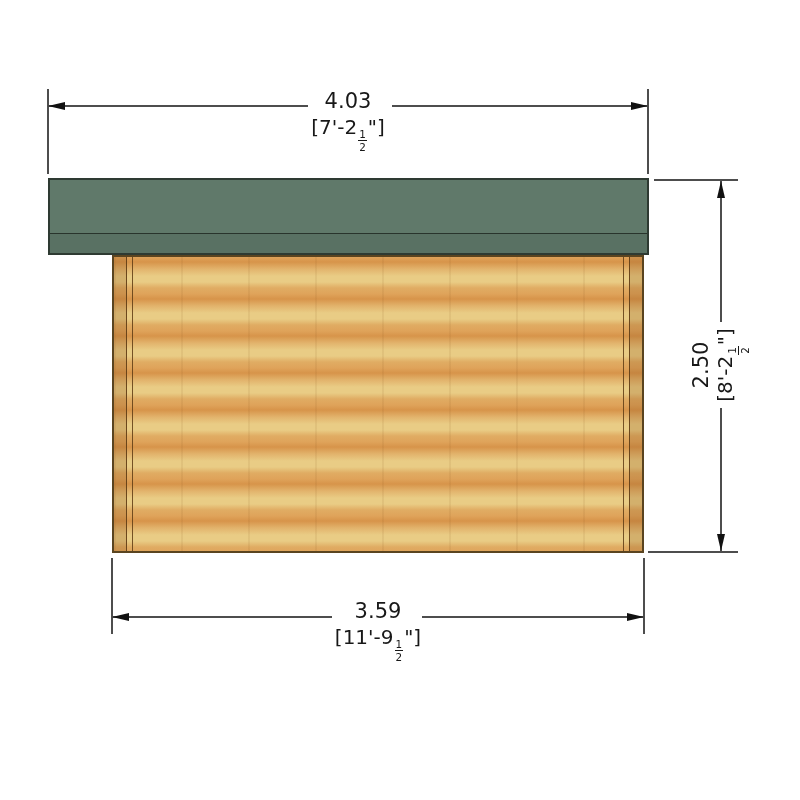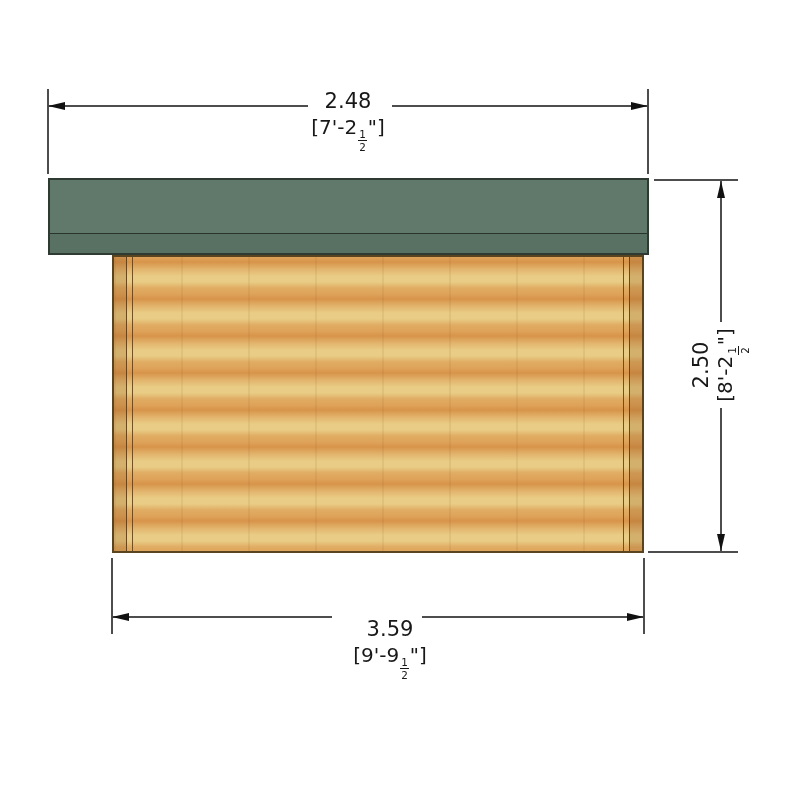--- a/index.html
+++ b/index.html
@@ -48,21 +48,21 @@
   .arr-down {border-left:4px solid transparent;border-right:4px solid transparent;border-top:17px solid var(--arrow);}
   
   .dim-label{position:absolute;text-align:center;white-space:nowrap;}
   .metric{font-size:21px;line-height:21px;}
   .imperial{font-size:20px;line-height:24px;margin-top:3px;}
   .frac{display:inline-flex;flex-direction:column;align-items:center;
         vertical-align:-0.34em;line-height:1;font-size:0.52em;margin:0 1px;}
   .frac .num{border-bottom:1.5px solid currentColor;padding:0 1px 1px;}
   .frac .den{padding-top:1px;}
   .label-top{left:268px;top:91px;width:160px;}
-  .label-bottom{left:310px;top:601px;width:160px;margin-top:18px;}
+  .label-bottom{left:298px;top:601px;width:160px;}
   .label-right{
     left:651px;top:339px;width:140px;height:52px;
     transform:rotate(-90deg);
     display:flex;flex-direction:column;align-items:center;justify-content:center;
   }
   .label-right .imperial{margin-top:1px;}
 </style>
 </head>
 <body>
 
@@ -79,21 +79,21 @@
     <div class="post-line post-line-right"></div>
   </div>
 
   <div class="dline" style="left:47px;top:89px;width:2px;height:85px;"></div>
   <div class="dline" style="left:647px;top:89px;width:2px;height:85px;"></div>
   <div class="dline" style="left:48px;top:105px;width:260px;height:2px;"></div>
   <div class="dline" style="left:392px;top:105px;width:256px;height:2px;"></div>
   <div class="arrow arr-left" style="left:48px;top:102px;"></div>
   <div class="arrow arr-right" style="left:631px;top:102px;"></div>
   <div class="dim-label label-top">
-    <div class="metric">2.48</div>
+    <div class="metric">4.03</div>
     <div class="imperial"><span>[7'-2</span><span class="frac">
           <span class="num">1</span>
           <span class="den">2</span>
         </span><span>"]</span></div>
   </div>
 
   <div class="dline" style="left:654px;top:179px;width:84px;height:2px;"></div>
   <div class="dline" style="left:648px;top:551px;width:90px;height:2px;"></div>
   <div class="dline" style="left:720px;top:180px;width:2px;height:142px;"></div>
   <div class="dline" style="left:720px;top:408px;width:2px;height:144px;"></div>
@@ -108,19 +108,19 @@
   </div>
 
   <div class="dline" style="left:111px;top:558px;width:2px;height:76px;"></div>
   <div class="dline" style="left:643px;top:558px;width:2px;height:76px;"></div>
   <div class="dline" style="left:112px;top:616px;width:220px;height:2px;"></div>
   <div class="dline" style="left:422px;top:616px;width:222px;height:2px;"></div>
   <div class="arrow arr-left" style="left:112px;top:613px;"></div>
   <div class="arrow arr-right" style="left:627px;top:613px;"></div>
   <div class="dim-label label-bottom">
     <div class="metric">3.59</div>
-    <div class="imperial"><span>[9'-9</span><span class="frac">
+    <div class="imperial"><span>[11'-9</span><span class="frac">
           <span class="num">1</span>
           <span class="den">2</span>
         </span><span>"]</span></div>
   </div>
 
 </div>
 
 </body></html>

